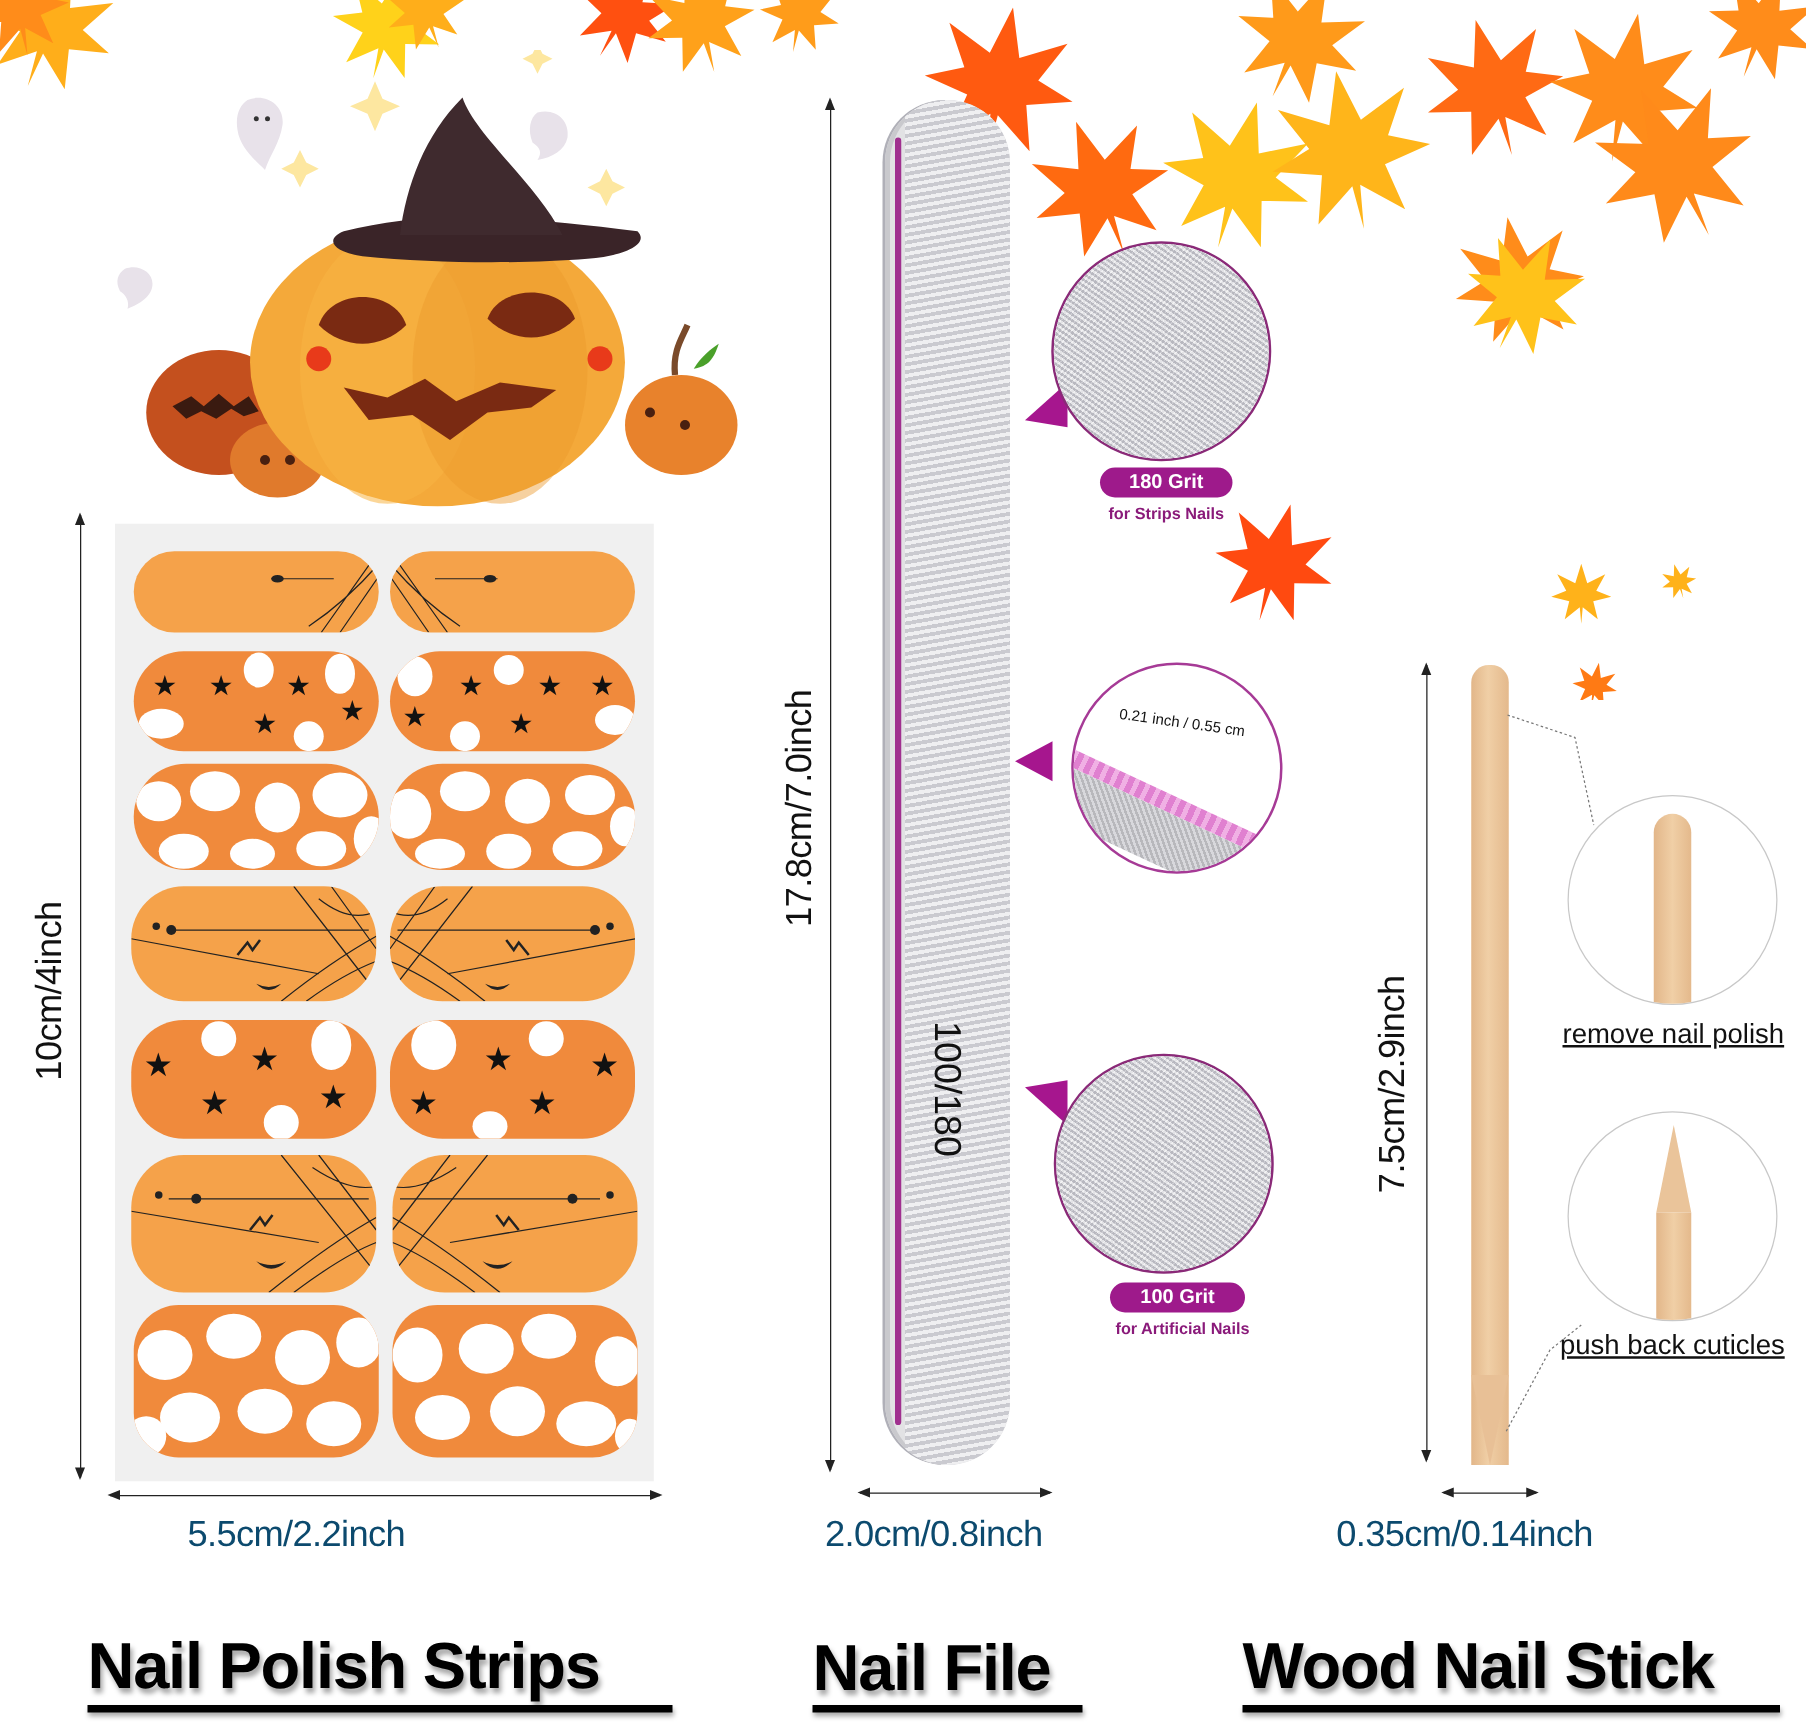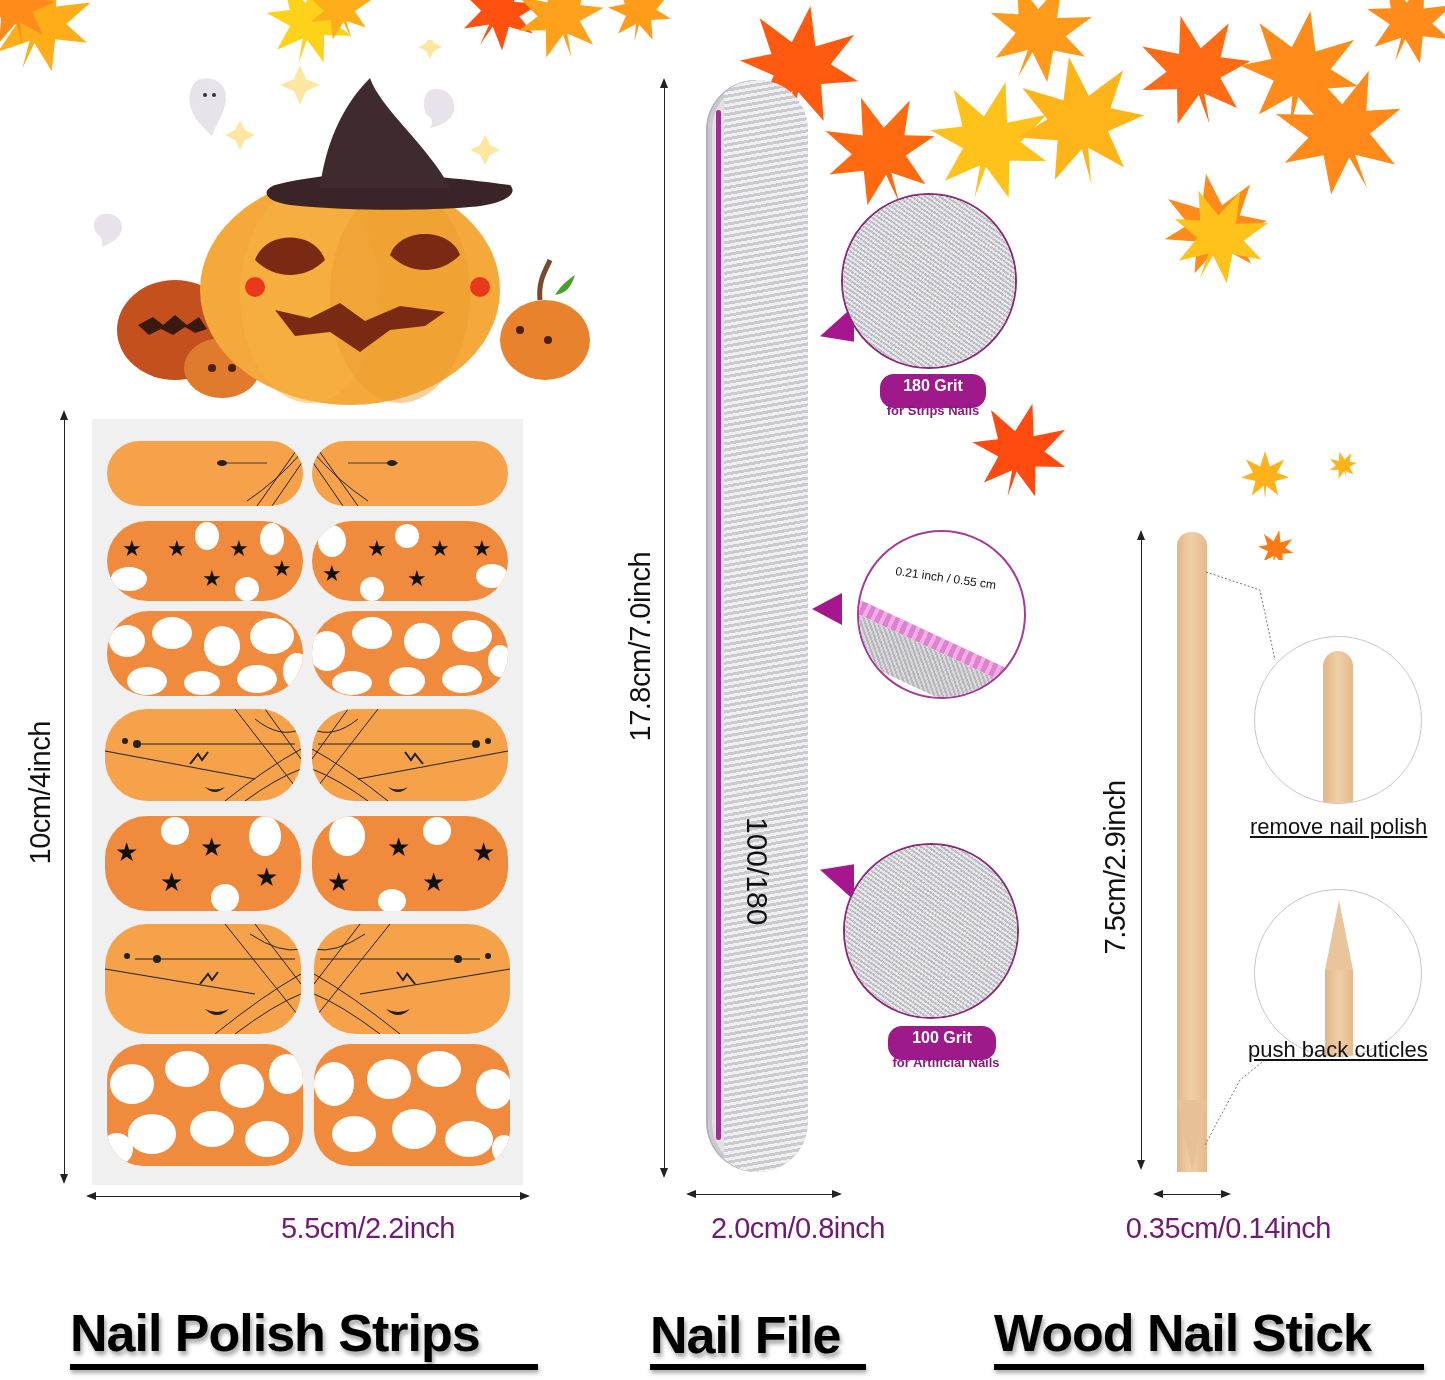--- a/index.html
+++ b/index.html
@@ -7,21 +7,21 @@
   .abs { position:absolute; }
   .dim-v { position:absolute; width:0; border-left:1.5px solid #222; }
   .dim-v::before, .dim-v::after { content:""; position:absolute; left:-5px; border-left:4.5px solid transparent; border-right:4.5px solid transparent; }
   .dim-v::before { top:-2px; border-bottom:10px solid #222; }
   .dim-v::after { bottom:-2px; border-top:10px solid #222; }
   .dim-h { position:absolute; height:0; border-top:1.5px solid #222; }
   .dim-h::before, .dim-h::after { content:""; position:absolute; top:-5px; border-top:4.5px solid transparent; border-bottom:4.5px solid transparent; }
   .dim-h::before { left:-2px; border-right:10px solid #222; }
   .dim-h::after { right:-2px; border-left:10px solid #222; }
   .vlabel { position:absolute; transform:rotate(-90deg); transform-origin:center center; font-size:29px; color:#111; white-space:nowrap; letter-spacing:-0.5px; }
-  .hlabel { position:absolute; font-size:29px; color:#701a75; white-space:nowrap; text-align:right; letter-spacing:-0.5px; }
+  .hlabel { position:absolute; font-size:29px; color:#0c4a6e; white-space:nowrap; text-align:left; letter-spacing:-0.5px; }
   .title { position:absolute; font-size:52px; font-weight:bold; color:#000; white-space:nowrap; text-shadow:2px 4px 4px rgba(0,0,0,0.35); letter-spacing:-1px; }
   .underline { position:absolute; height:6px; background:#000; box-shadow:1px 3px 4px rgba(0,0,0,0.35); }
 
   
   .sheet { position:absolute; left:92px; top:419px; width:431px; height:766px; background:#f0f0f0; }
   .strip { position:absolute; width:196px; border-radius:42px; overflow:hidden; background:#f5a24a; }
   .strip.orange2 { background:#f08a3c; }
   .strip.ghost { background:#f08a3c; }
   .strip svg { width:100%; height:100%; display:block; }
 
@@ -32,21 +32,21 @@
      repeating-linear-gradient(170deg, rgba(255,255,255,0.55) 0 3px, rgba(180,180,188,0.45) 3px 6px),
      #dcdce0; border-radius:0 50px 50px 0; }
   .file-text { position:absolute; left:712px; top:845px; width:90px; transform:rotate(90deg); transform-origin:center; font-size:30px; color:#111; text-align:center; }
 
   .zoom-circle { position:absolute; border-radius:50%; border:2px solid #8a2a78; overflow:hidden; background:#d8d8dc; }
   .grit-tex { width:100%; height:100%; background:
       repeating-linear-gradient(35deg, rgba(255,255,255,0.5) 0 2px, rgba(160,160,170,0.35) 2px 4px),
       repeating-linear-gradient(-50deg, rgba(255,255,255,0.35) 0 1px, rgba(150,150,160,0.25) 1px 3px),
       #d5d5da; }
   .pointer { position:absolute; width:0; height:0; }
-  .grit-badge { position:absolute; background:#9e1a8b; color:#fff; font-weight:bold; font-size:16px; text-align:center; border-radius:14px; height:34px; line-height:24px; }
+  .grit-badge { position:absolute; background:#9e1a8b; color:#fff; font-weight:bold; font-size:16px; text-align:center; border-radius:14px; height:24px; line-height:24px; }
   .grit-sub { position:absolute; color:#8a1a7a; font-weight:bold; font-size:13px; text-align:center; white-space:nowrap; }
 
   
   .stick { position:absolute; left:1177px; top:532px; width:30px; height:640px; background:linear-gradient(90deg,#e2b689 0%,#f0cfa6 45%,#e4b98c 100%); border-radius:14px 14px 0 0; }
   .stick-tip { position:absolute; left:1177px; top:1100px; width:0; height:0; border-left:15px solid transparent; border-right:15px solid transparent; border-top:72px solid #e8c096; }
   .wood-circle { position:absolute; border-radius:50%; border:1px solid #c8c8c8; background:#fff; overflow:hidden; }
   .wood-label { position:absolute; font-size:22px; color:#111; white-space:nowrap;text-decoration:underline; }
 </style>
 </head>
 <body>
@@ -366,18 +366,18 @@
 
 <div class="wood-circle" style="left:1254px;top:636px;width:166px;height:166px;">
   <div style="position:absolute;left:68px;top:14px;width:30px;height:160px;background:linear-gradient(90deg,#e2b689,#f0cfa6,#e4b98c);border-radius:15px 15px 0 0;"></div>
 </div>
 <div class="wood-label" style="left:1250px;top:814px;">remove nail polish</div>
 
 <div class="wood-circle" style="left:1254px;top:889px;width:166px;height:166px;">
   <div style="position:absolute;left:70px;top:10px;width:0;height:0;border-left:14px solid transparent;border-right:14px solid transparent;border-bottom:70px solid #eac49a;"></div>
   <div style="position:absolute;left:70px;top:80px;width:28px;height:90px;background:linear-gradient(90deg,#e2b689,#f0cfa6,#e4b98c);"></div>
 </div>
-<div class="wood-label" style="left:1248px;top:1037px;">push back cuticles</div>
+<div class="wood-label" style="left:1248px;top:1063px;">push back cuticles</div>
 
 <div class="dim-h" style="left:1155px;top:1194px;width:74px;"></div>
 <div class="hlabel" style="left:1069px;top:1212px;width:262px;">0.35cm/0.14inch</div>
 <div class="title" style="left:994px;top:1303px;">Wood Nail Stick</div>
 <div class="underline" style="left:994px;top:1364px;width:430px;"></div>
 
 </body></html>

